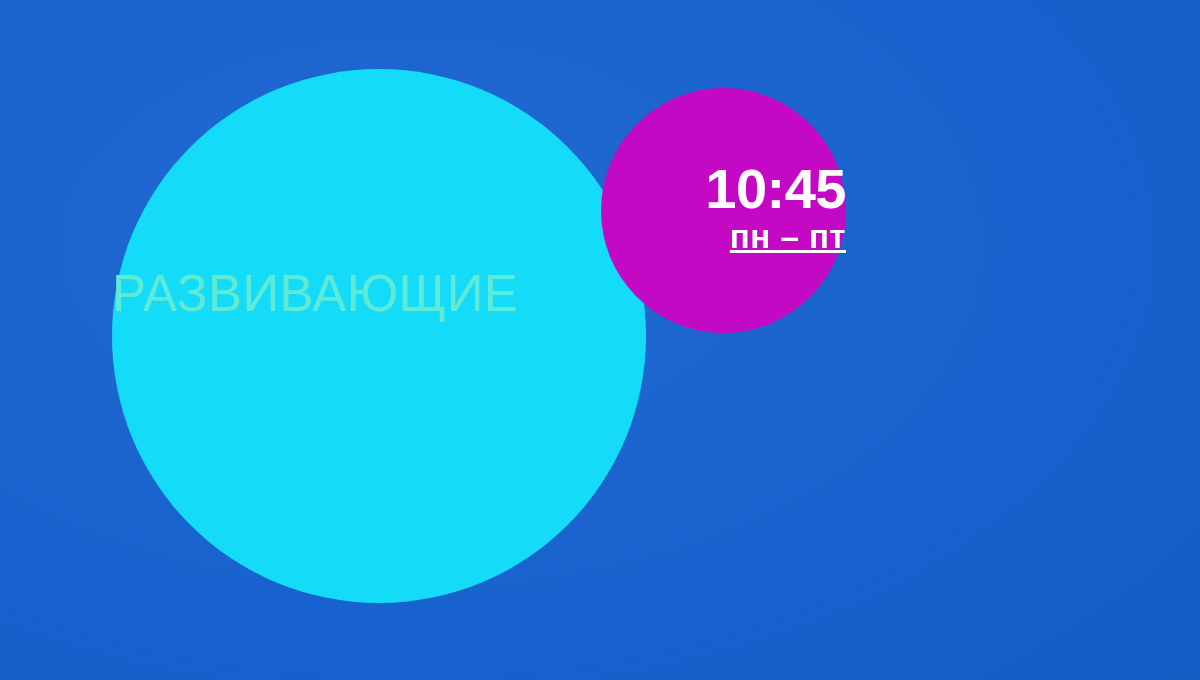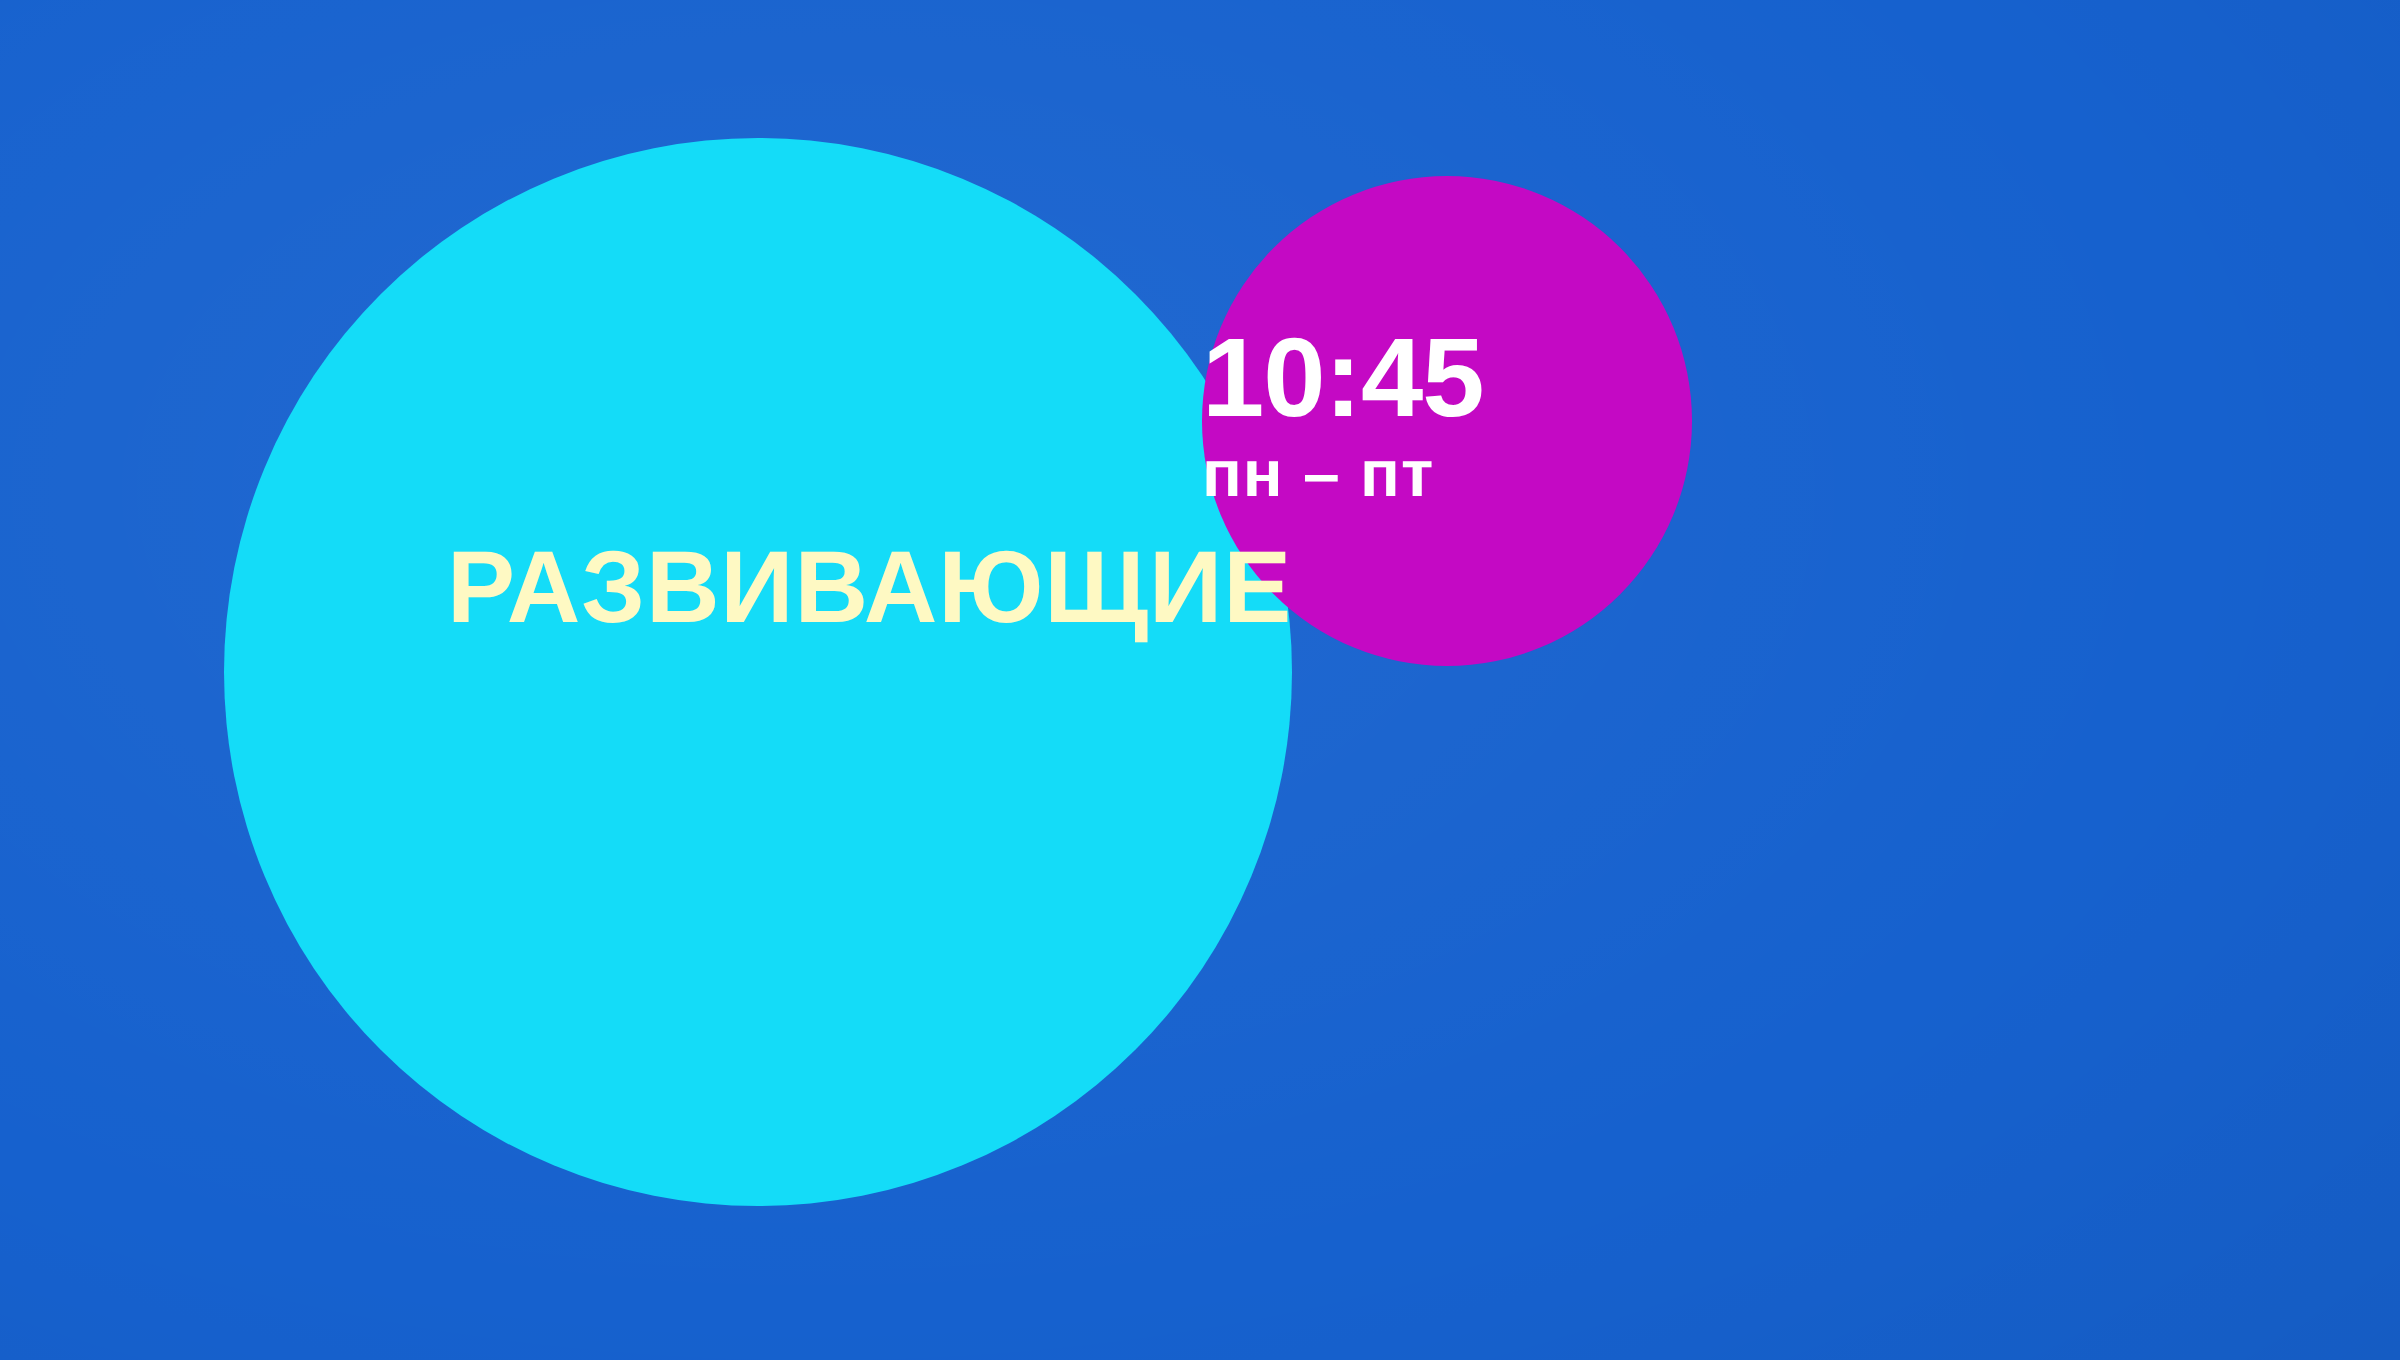--- a/index.html
+++ b/index.html
@@ -56,53 +56,54 @@
     z-index: 3;
   }
 
   
   #headline {
     position: absolute;
     z-index: 4;
     left: 112px;
     top: 262px;
     width: 534px;
-    text-align: right;
-    color: #fef9c3;
+    text-align: left;
+    color: #5eead4;
     font-size: 51px;
-    font-weight: bold;
+    font-weight: normal;
     line-height: 64px;
     letter-spacing: 0.4px;
     white-space: nowrap;
   }
   #headline .hl-line { display: block; }
 
   
   #badge-text {
     position: absolute;
     z-index: 5;
     left: 601px;
     top: 160px;
     width: 245px;
-    text-align: left;
+    text-align: right;
     color: #ffffff;
   }
   #badge-time {
     display: block;
     font-size: 56px;
     font-weight: bold;
     line-height: 58px;
     letter-spacing: -0.5px;
   }
   #badge-days {
     display: block;
     font-size: 33px;
     font-weight: bold;
     line-height: 38px;
     letter-spacing: 0.5px;
+    text-decoration: underline;
   }
 </style>
 </head>
 <body>
 
 <div id="stage">
 
   <div class="circle" id="circle-primary"></div>
 
   <div id="headline">

